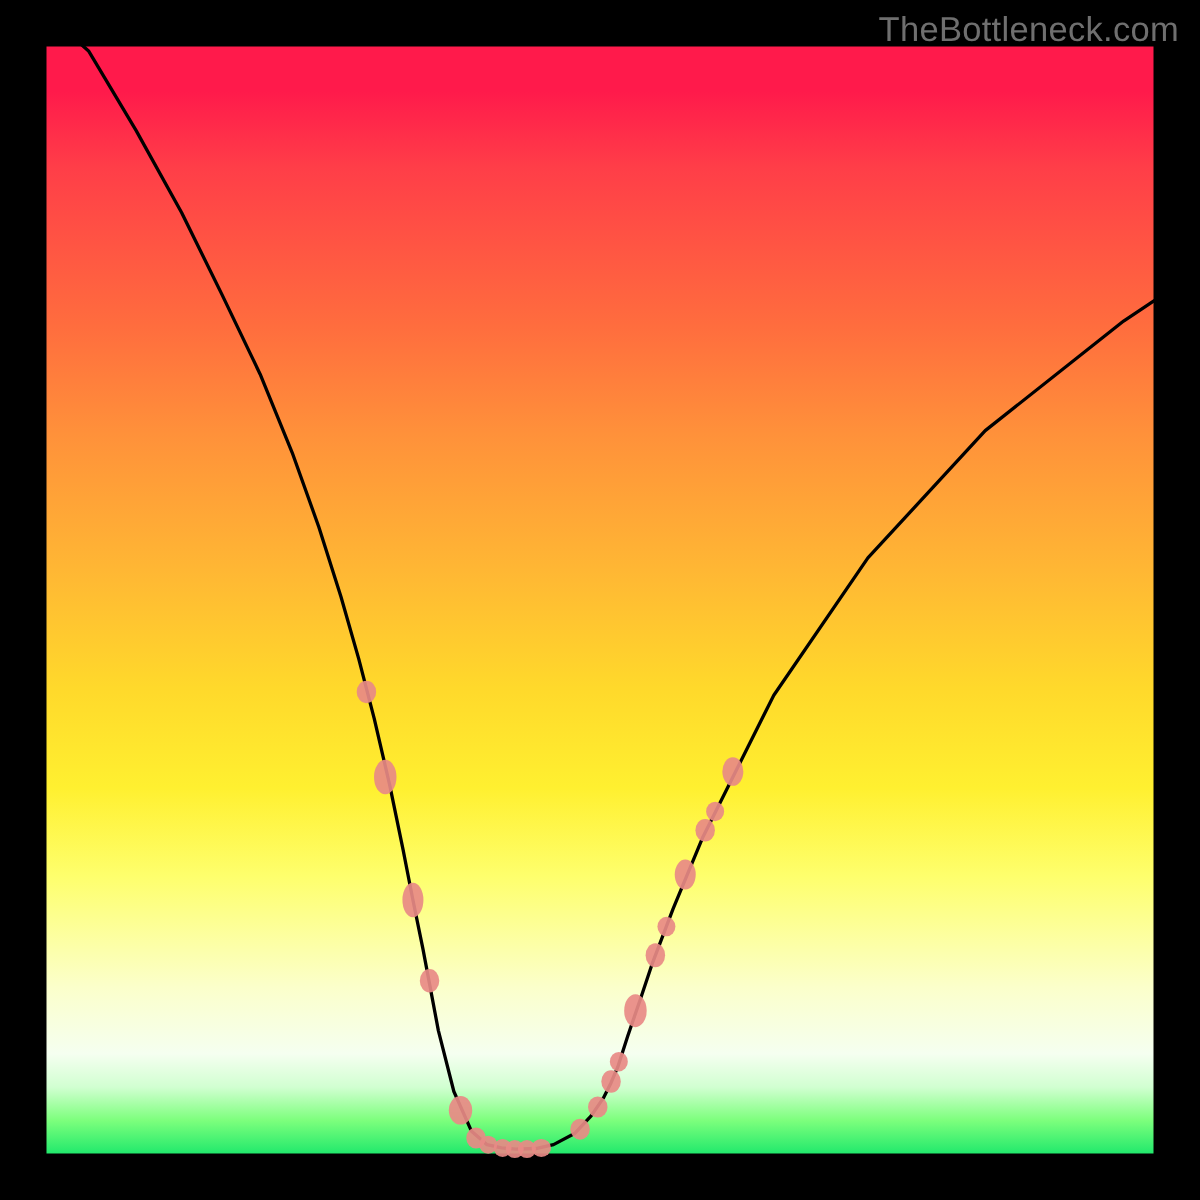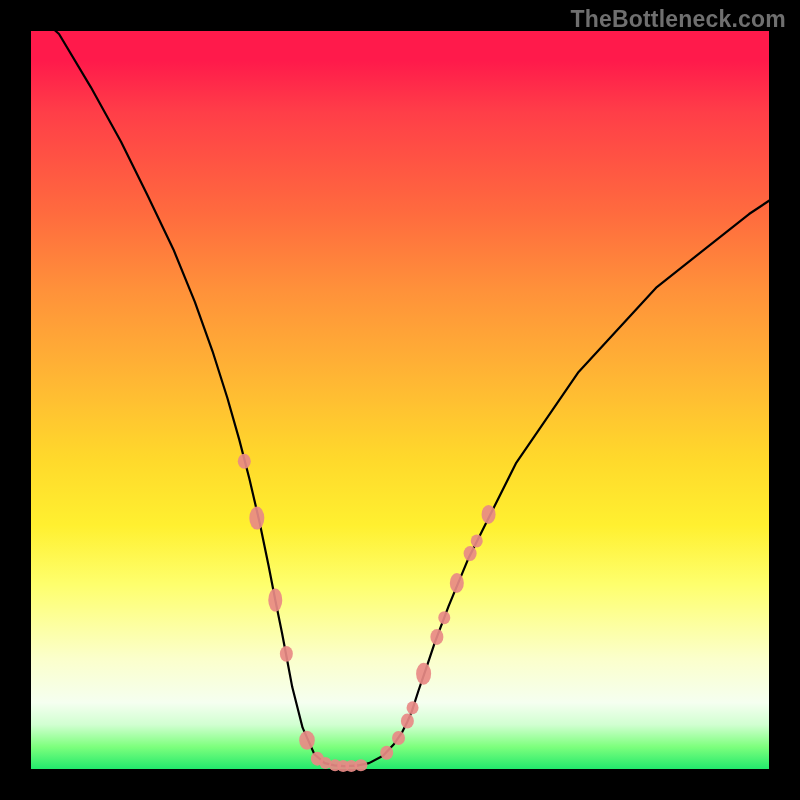--- a/index.html
+++ b/index.html
@@ -39,21 +39,21 @@
       #7dff7d 97%,
       #22e96c 100%
     );
   }
   .watermark {
     position: absolute;
     top: 6px;
     right: 14px;
     color: #6f6f6f;
     font-size: 23px;
-    font-weight: 700;
+    font-weight: 400;
     letter-spacing: 0.2px;
   }
   svg.curves {
     position: absolute;
     left: 0;
     top: 0;
   }
   .marker {
     fill: #e88a86;
     fill-opacity: 0.92;

